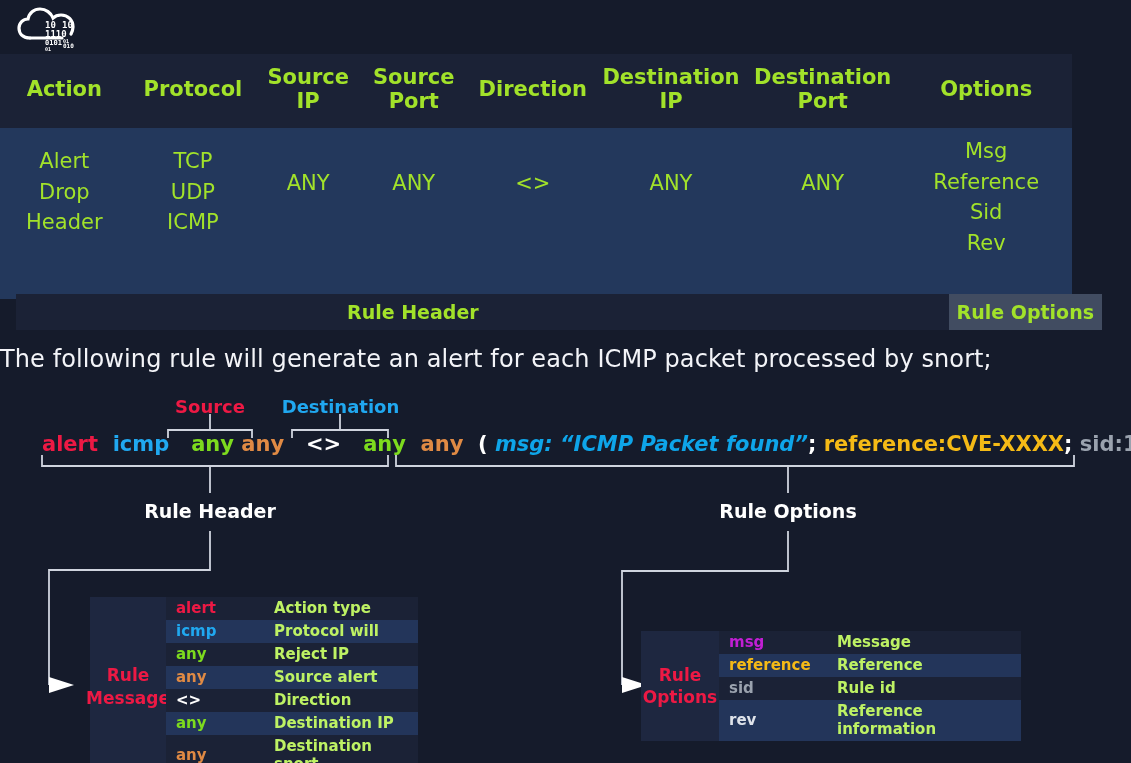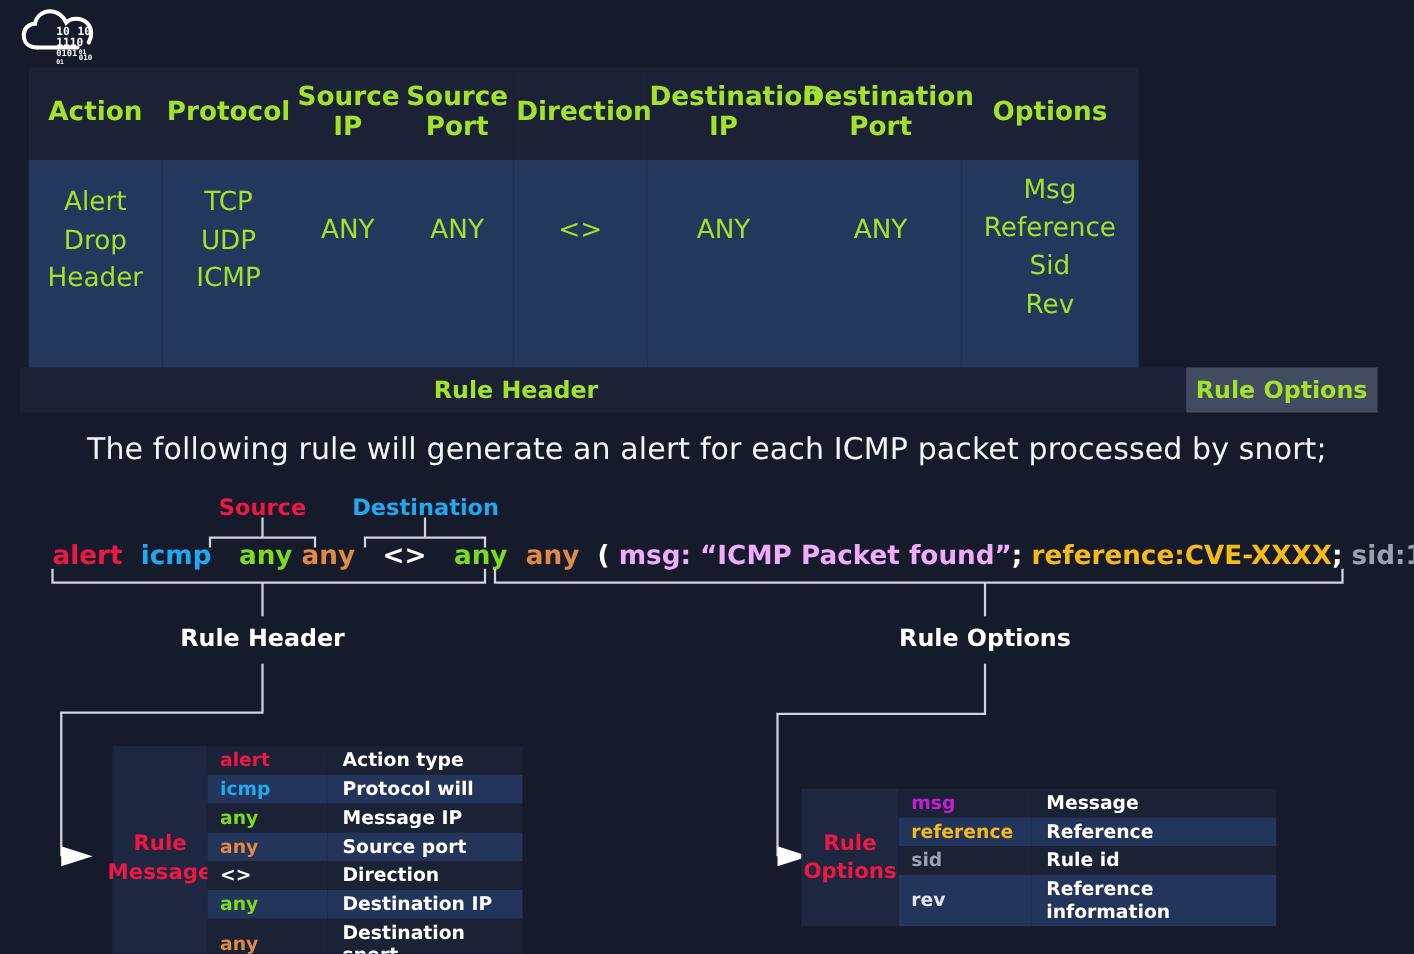--- a/index.html
+++ b/index.html
@@ -22,23 +22,23 @@
     position: absolute;
     left: 16px;
     top: 2px;
     width: 72px;
     height: 50px;
   }
 
   
   #rule-table {
     position: absolute;
-    left: 23px;
+    left: 0;
     top: 54px;
-    width: 888px;
+    width: 1072px;
   }
   #rule-table table {
     border-collapse: collapse;
     width: 100%;
     table-layout: fixed;
   }
   #rule-table th {
     background: #1b2236;
     color: #a2e22a;
     font-size: 21px;
@@ -82,42 +82,41 @@
     background: #414c61;
     padding: 0 8px;
     height: 36px;
   }
 
   
   #sentence {
     position: absolute;
     left: 0; right: 0;
     top: 345px;
-    text-align: center;
     font-size: 24px;
     color: #f3f4f8;
     letter-spacing: 0.1px;
   }
 
   
   #rule-line-wrap {
     position: absolute;
     left: 42px;
     top: 432px;
     font-size: 21px;
     font-weight: bold;
     white-space: nowrap;
   }
   #rule-line-wrap span { white-space: pre; }
   .c-action    { color: #ed1944; }
   .c-proto     { color: #20a8f0; }
   .c-ip        { color: #7ddb1e; }
   .c-port      { color: #e08a44; }
   .c-dir       { color: #ffffff; }
-  .c-msg       { color: #f0abfc; }
+  .c-msg       { color: #0ea5e9; font-style: italic; }
   .c-ref       { color: #f5ba16; }
   .c-sid       { color: #9aa2ae; }
   .c-paren     { color: #ffffff; }
   .c-semi      { color: #ffffff; }
 
   
   .mini-label {
     position: absolute;
     font-size: 18px;
     font-weight: bold;
@@ -169,21 +168,21 @@
   .detail td {
     font-size: 15px;
     font-weight: bold;
     padding: 2px 0 3px 0;
     background: #1b2236;
     vertical-align: middle;
   }
   .detail tr.alt td { background: #233css; }
   .detail tr.alt td { background: #23355a; }
   .detail td.k { width: 86px; padding-left: 10px; }
-  .detail td.v { color: #ffffff; padding-left: 12px; }
+  .detail td.v { color: #bef264; padding-left: 12px; }
 
   #detail-header { left: 90px; top: 597px; }
   #detail-header .side { width: 76px; }
   #detail-header table { width: 252px; }
 
   #detail-options { left: 641px; top: 631px; }
   #detail-options .side { width: 78px; }
   #detail-options table { width: 302px; }
   #detail-options td.k { width: 96px; }
 </style>
@@ -321,25 +320,25 @@
       <tr>
         <td class="k" style="color:#ed1944">alert</td>
         <td class="v">Action type</td>
       </tr>
       <tr class="alt">
         <td class="k" style="color:#20a8f0">icmp</td>
         <td class="v">Protocol will</td>
       </tr>
       <tr>
         <td class="k" style="color:#7ddb1e">any</td>
-        <td class="v">Message IP</td>
+        <td class="v">Reject IP</td>
       </tr>
       <tr class="alt">
         <td class="k" style="color:#e08a44">any</td>
-        <td class="v">Source port</td>
+        <td class="v">Source alert</td>
       </tr>
       <tr>
         <td class="k" style="color:#ffffff">&lt;&gt;</td>
         <td class="v">Direction</td>
       </tr>
       <tr class="alt">
         <td class="k" style="color:#7ddb1e">any</td>
         <td class="v">Destination IP</td>
       </tr>
       <tr>

